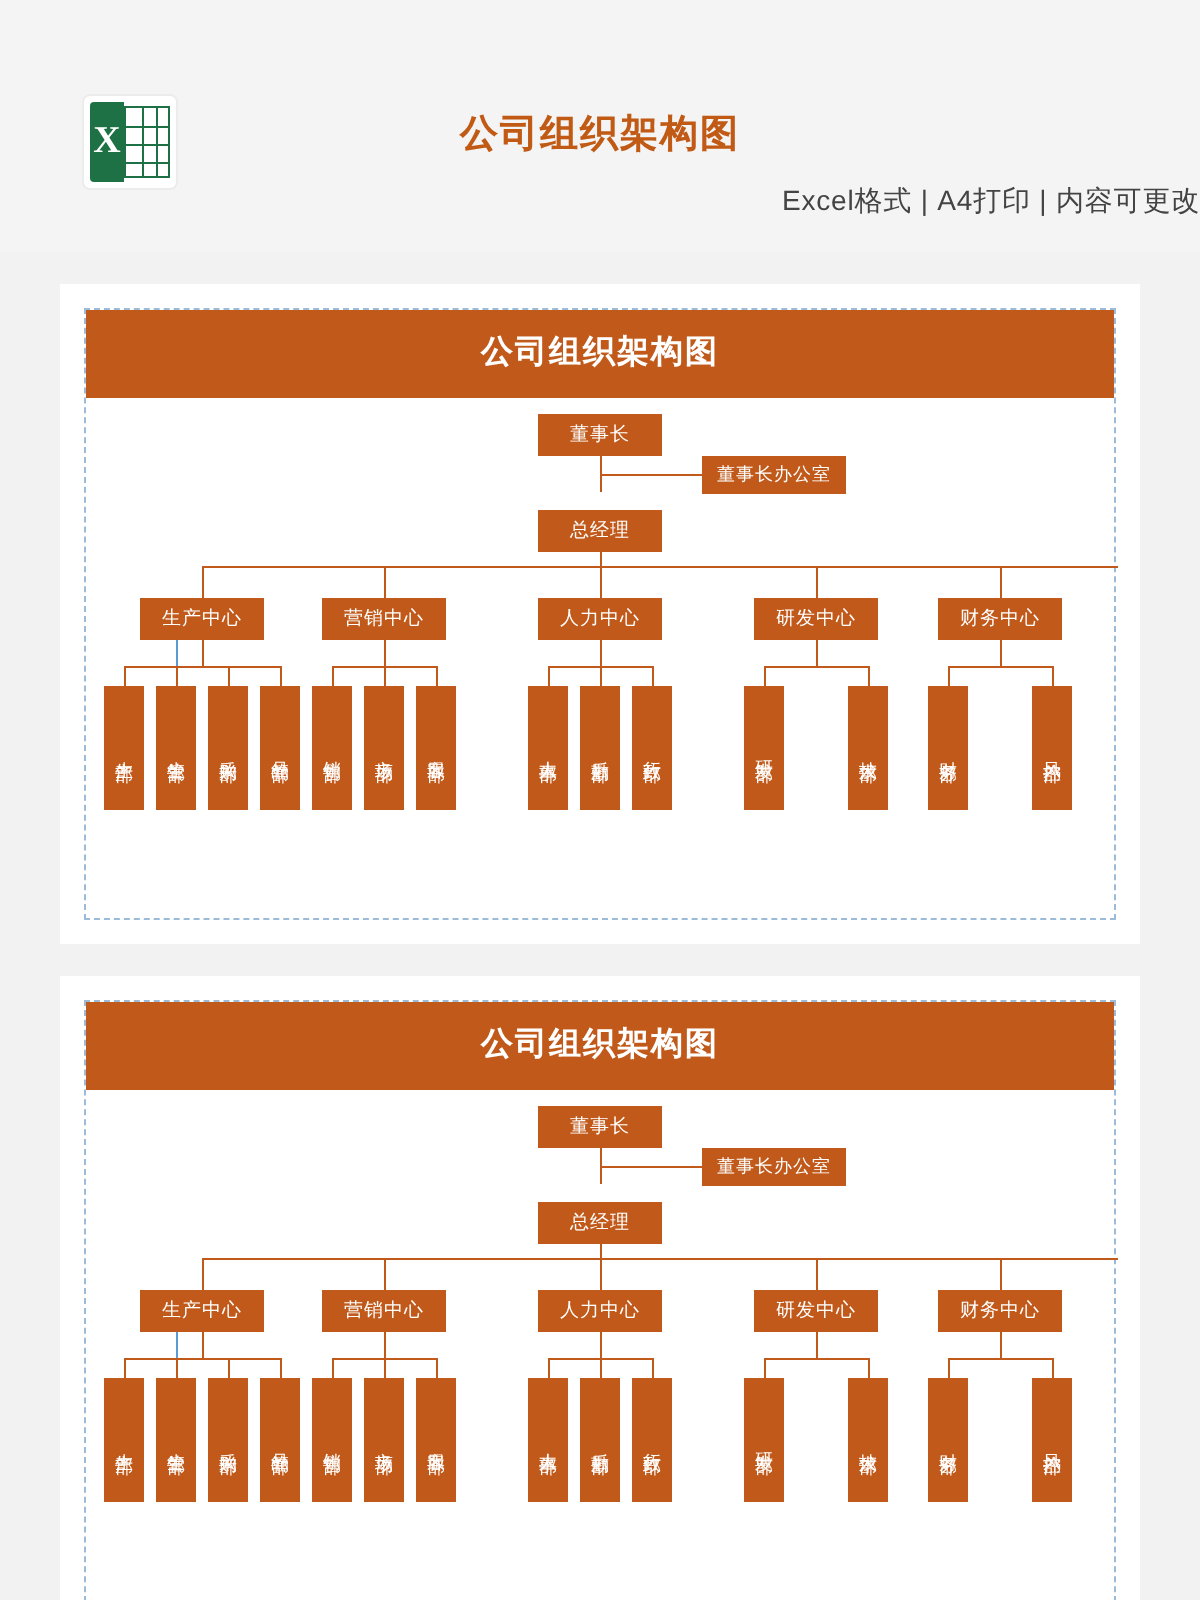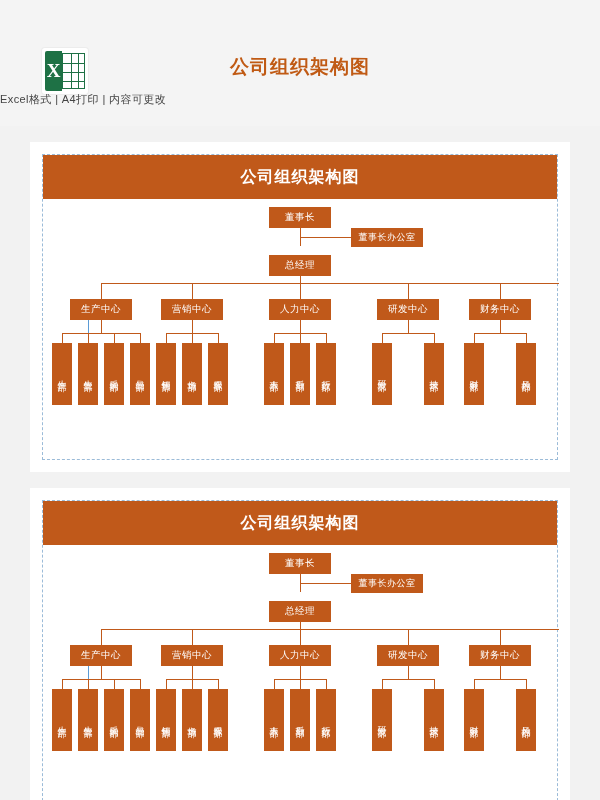--- a/index.html
+++ b/index.html
@@ -86,22 +86,22 @@
     font-size: 19px;
     font-weight: bold;
     color: #c05a14;
     letter-spacing: 1px;
   }
   .header-sub {
     position: absolute;
     left: 0;
     right: 0;
     top: 92px;
-    text-align: left;
-    font-size: 11px;
+    text-align: right;
+    font-size: 14px;
     color: #444444;
     letter-spacing: 0.4px;
   }
 
   
   .card {
     position: absolute;
     left: 30px;
     width: 540px;
     background: #ffffff;

